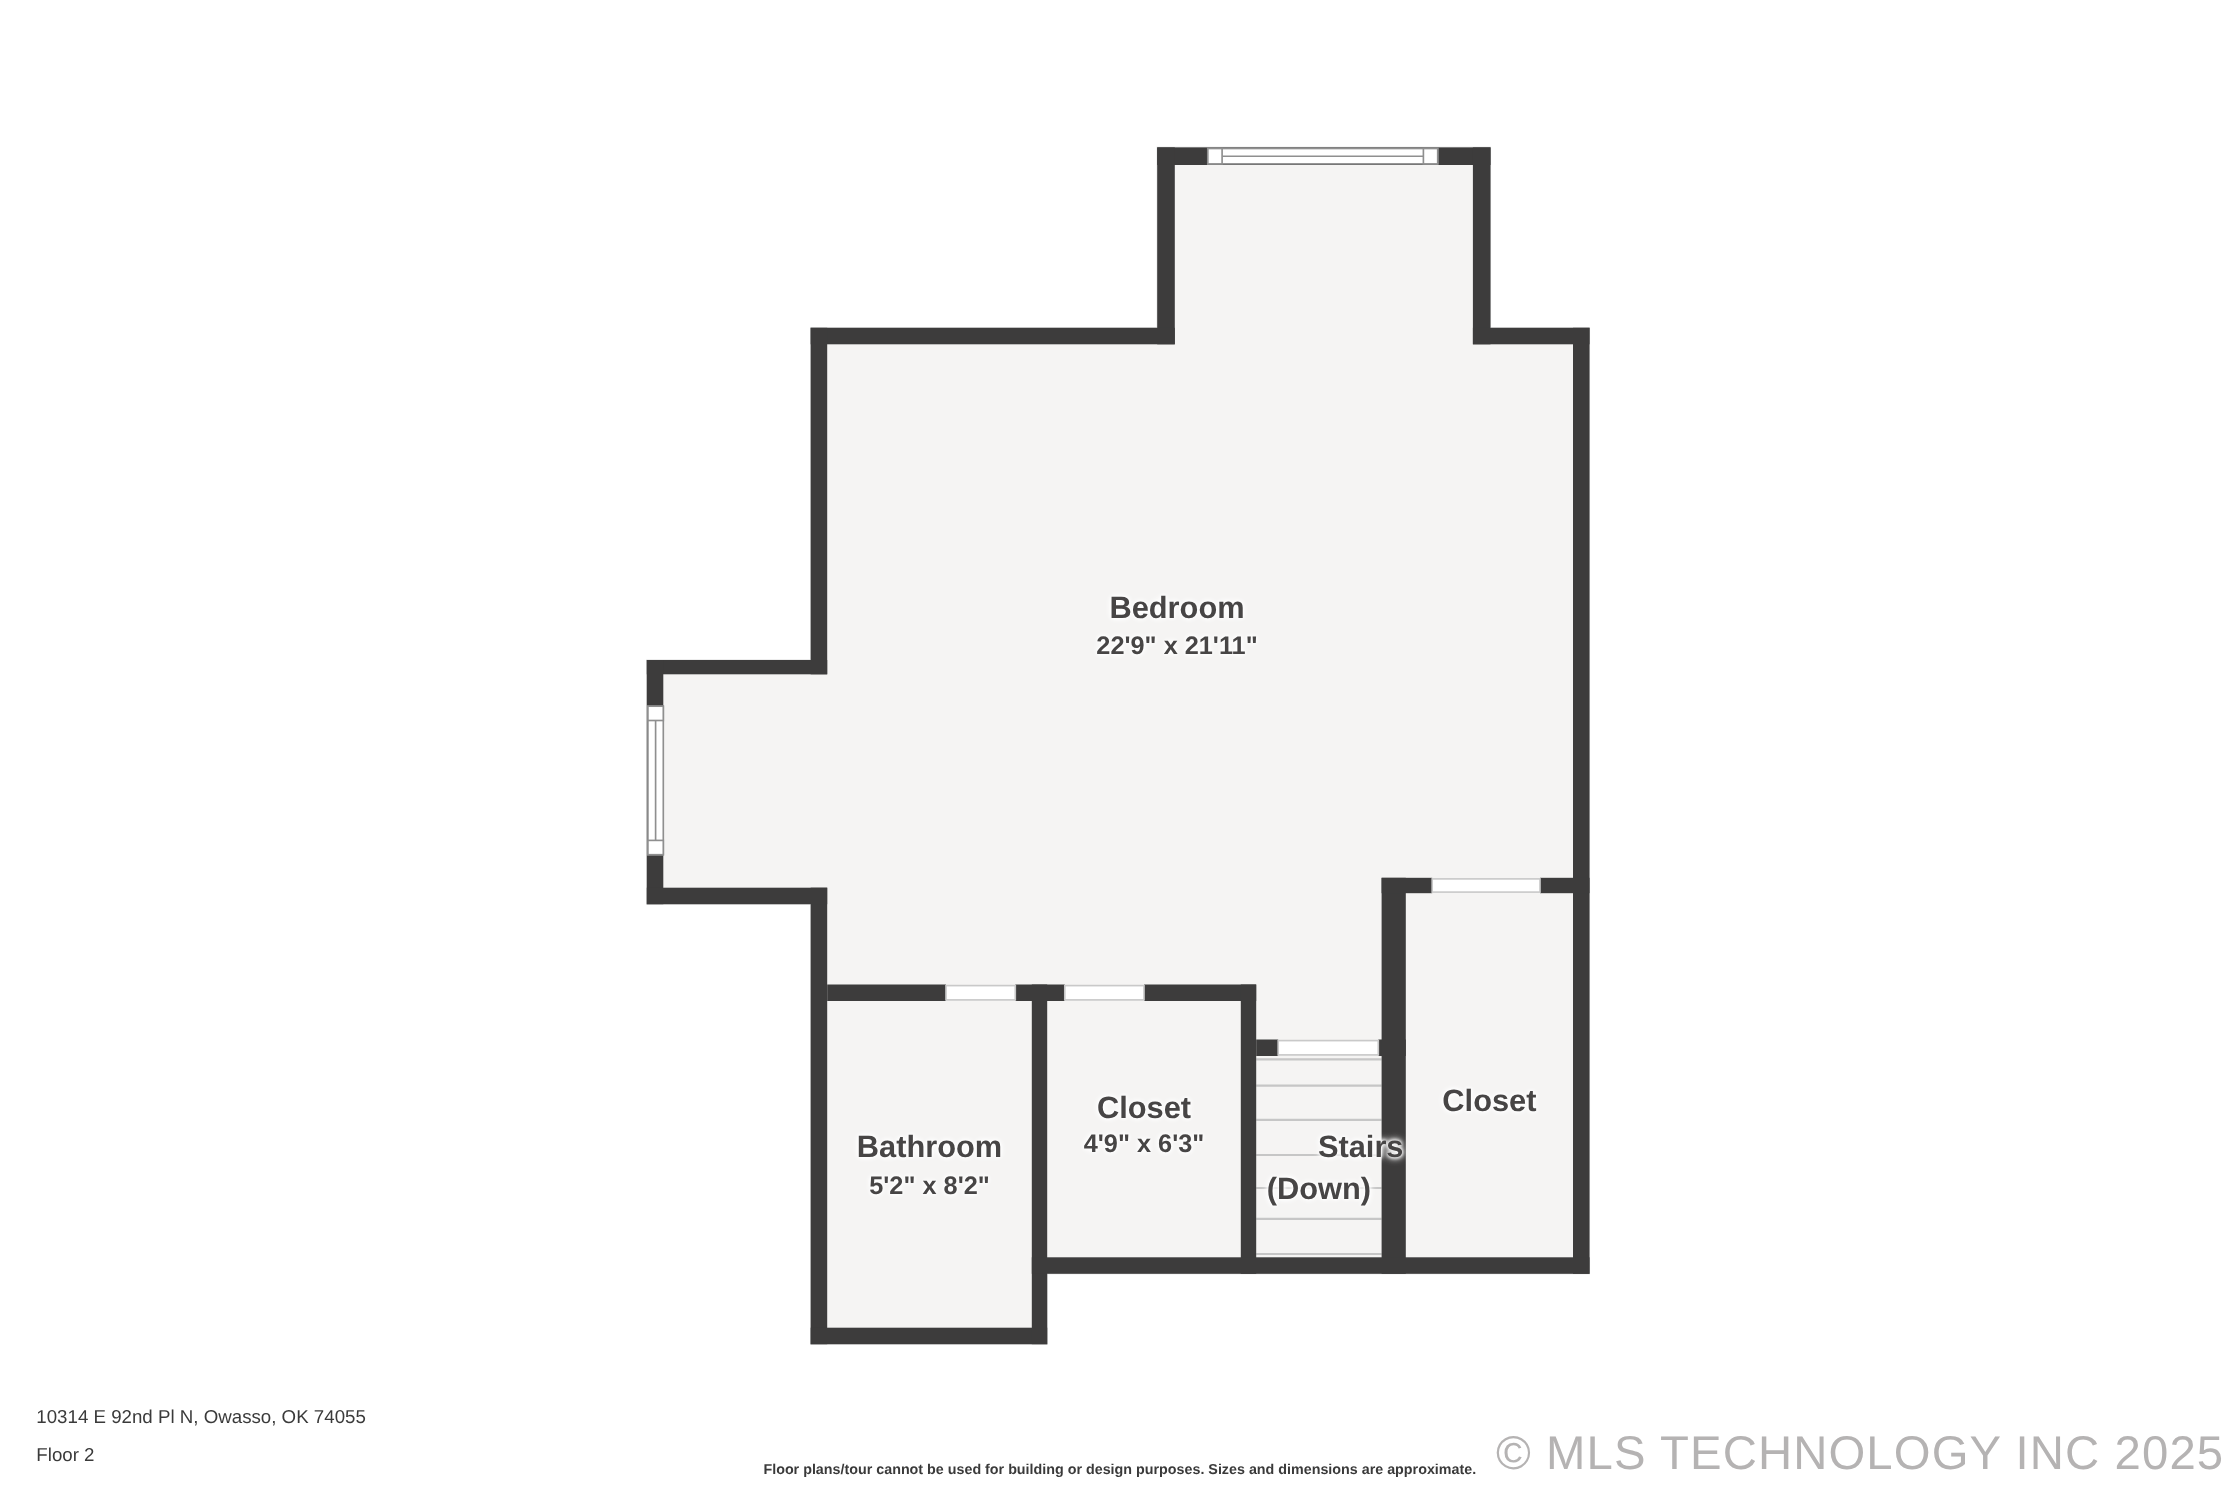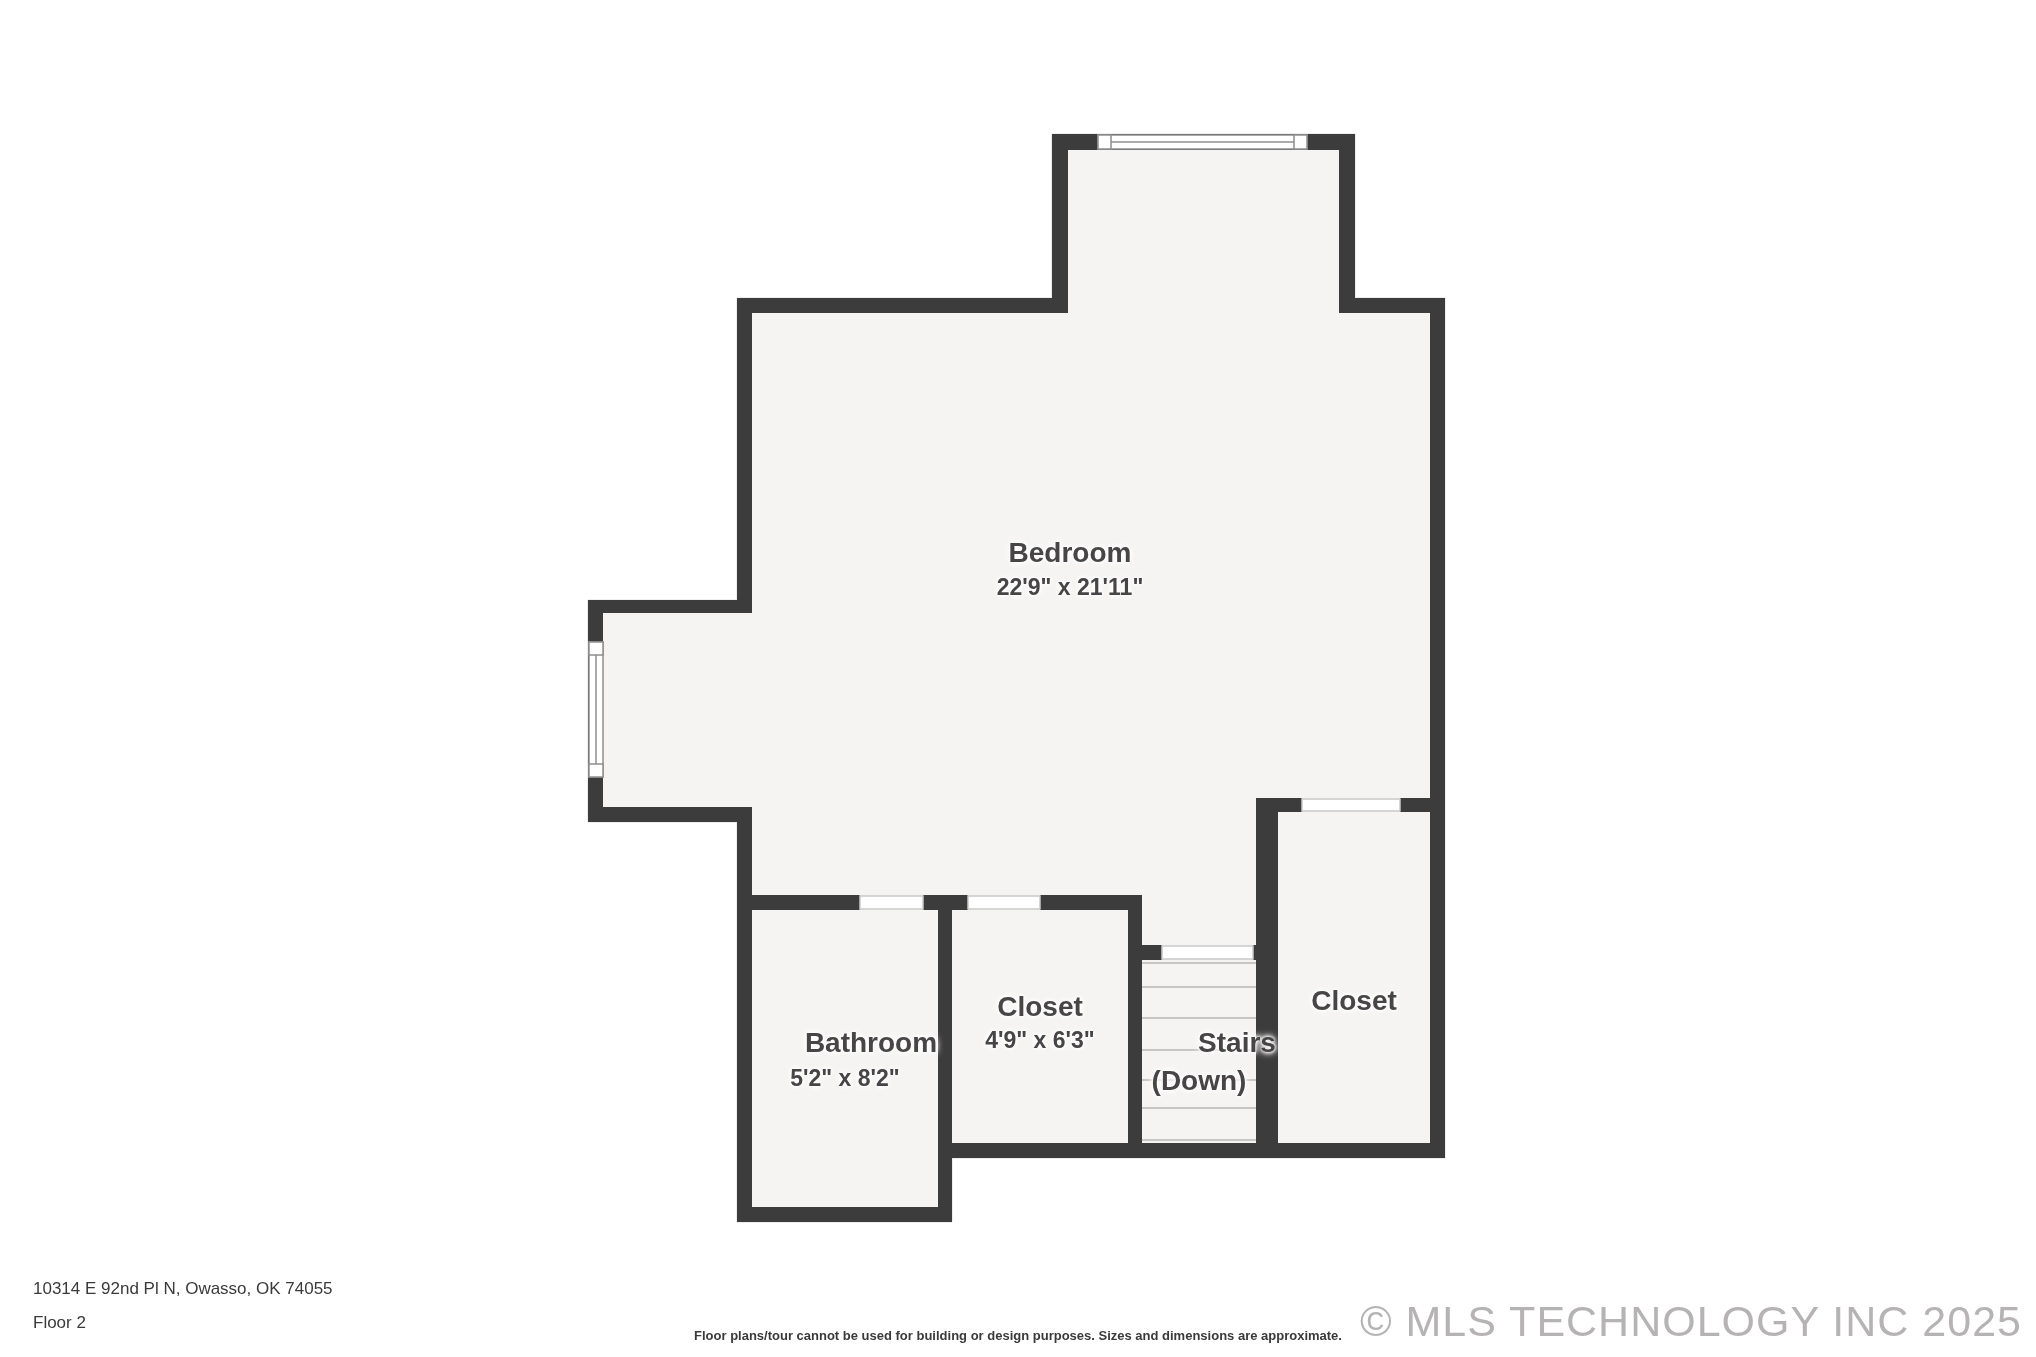--- a/index.html
+++ b/index.html
@@ -103,21 +103,21 @@
       <rect class="win" x="589" y="642" width="14" height="135"></rect>
       <line class="winline" x1="596" y1="655" x2="596" y2="764"></line>
       <rect class="win" x="589" y="642" width="14" height="13"></rect>
       <rect class="win" x="589" y="764" width="14" height="13"></rect>
     </g>
   </svg>
 
   <div class="room-label room-name" style="left:1070px;top:553px;">Bedroom</div>
   <div class="room-label room-dims" style="left:1070px;top:587px;">22'9" x 21'11"</div>
 
-  <div class="room-label room-name" style="left:871px;top:1043px;">Bathroom</div>
+  <div class="room-label room-name" style="left:845px;top:1043px;">Bathroom</div>
   <div class="room-label room-dims" style="left:845px;top:1078px;">5'2" x 8'2"</div>
 
   <div class="room-label room-name" style="left:1040px;top:1007px;">Closet</div>
   <div class="room-label room-dims" style="left:1040px;top:1040px;">4'9" x 6'3"</div>
 
   <div class="room-label room-name" style="left:1199px;top:1043px;margin-left:38px;">Stairs</div>
   <div class="room-label room-name" style="left:1199px;top:1081px;">(Down)</div>
 
   <div class="room-label room-name" style="left:1354px;top:1001px;">Closet</div>
 

